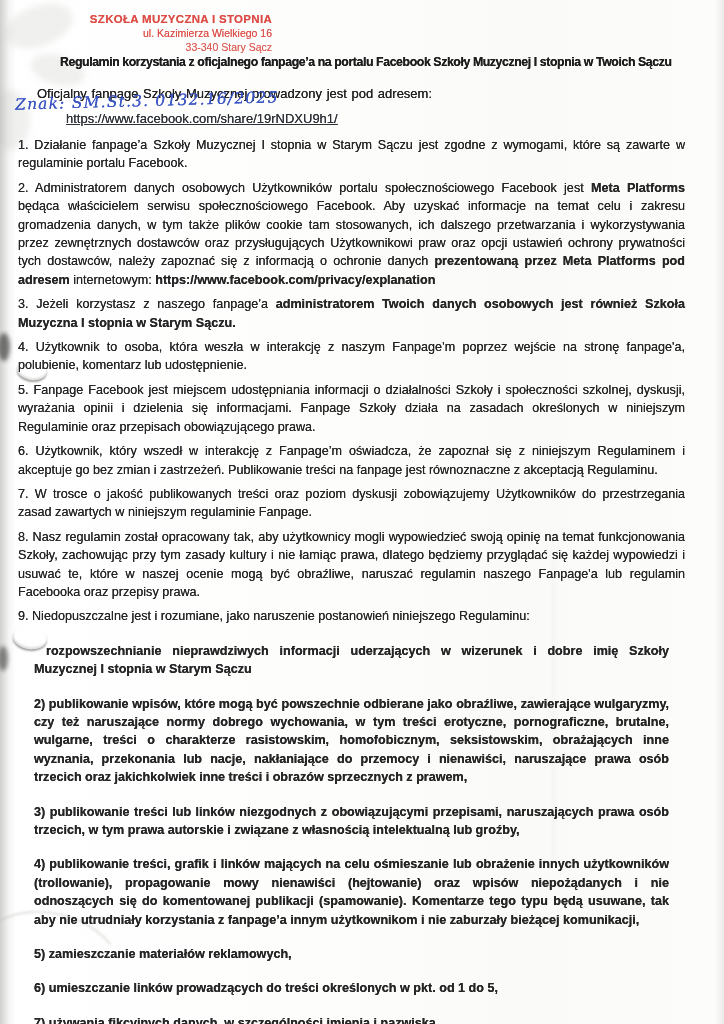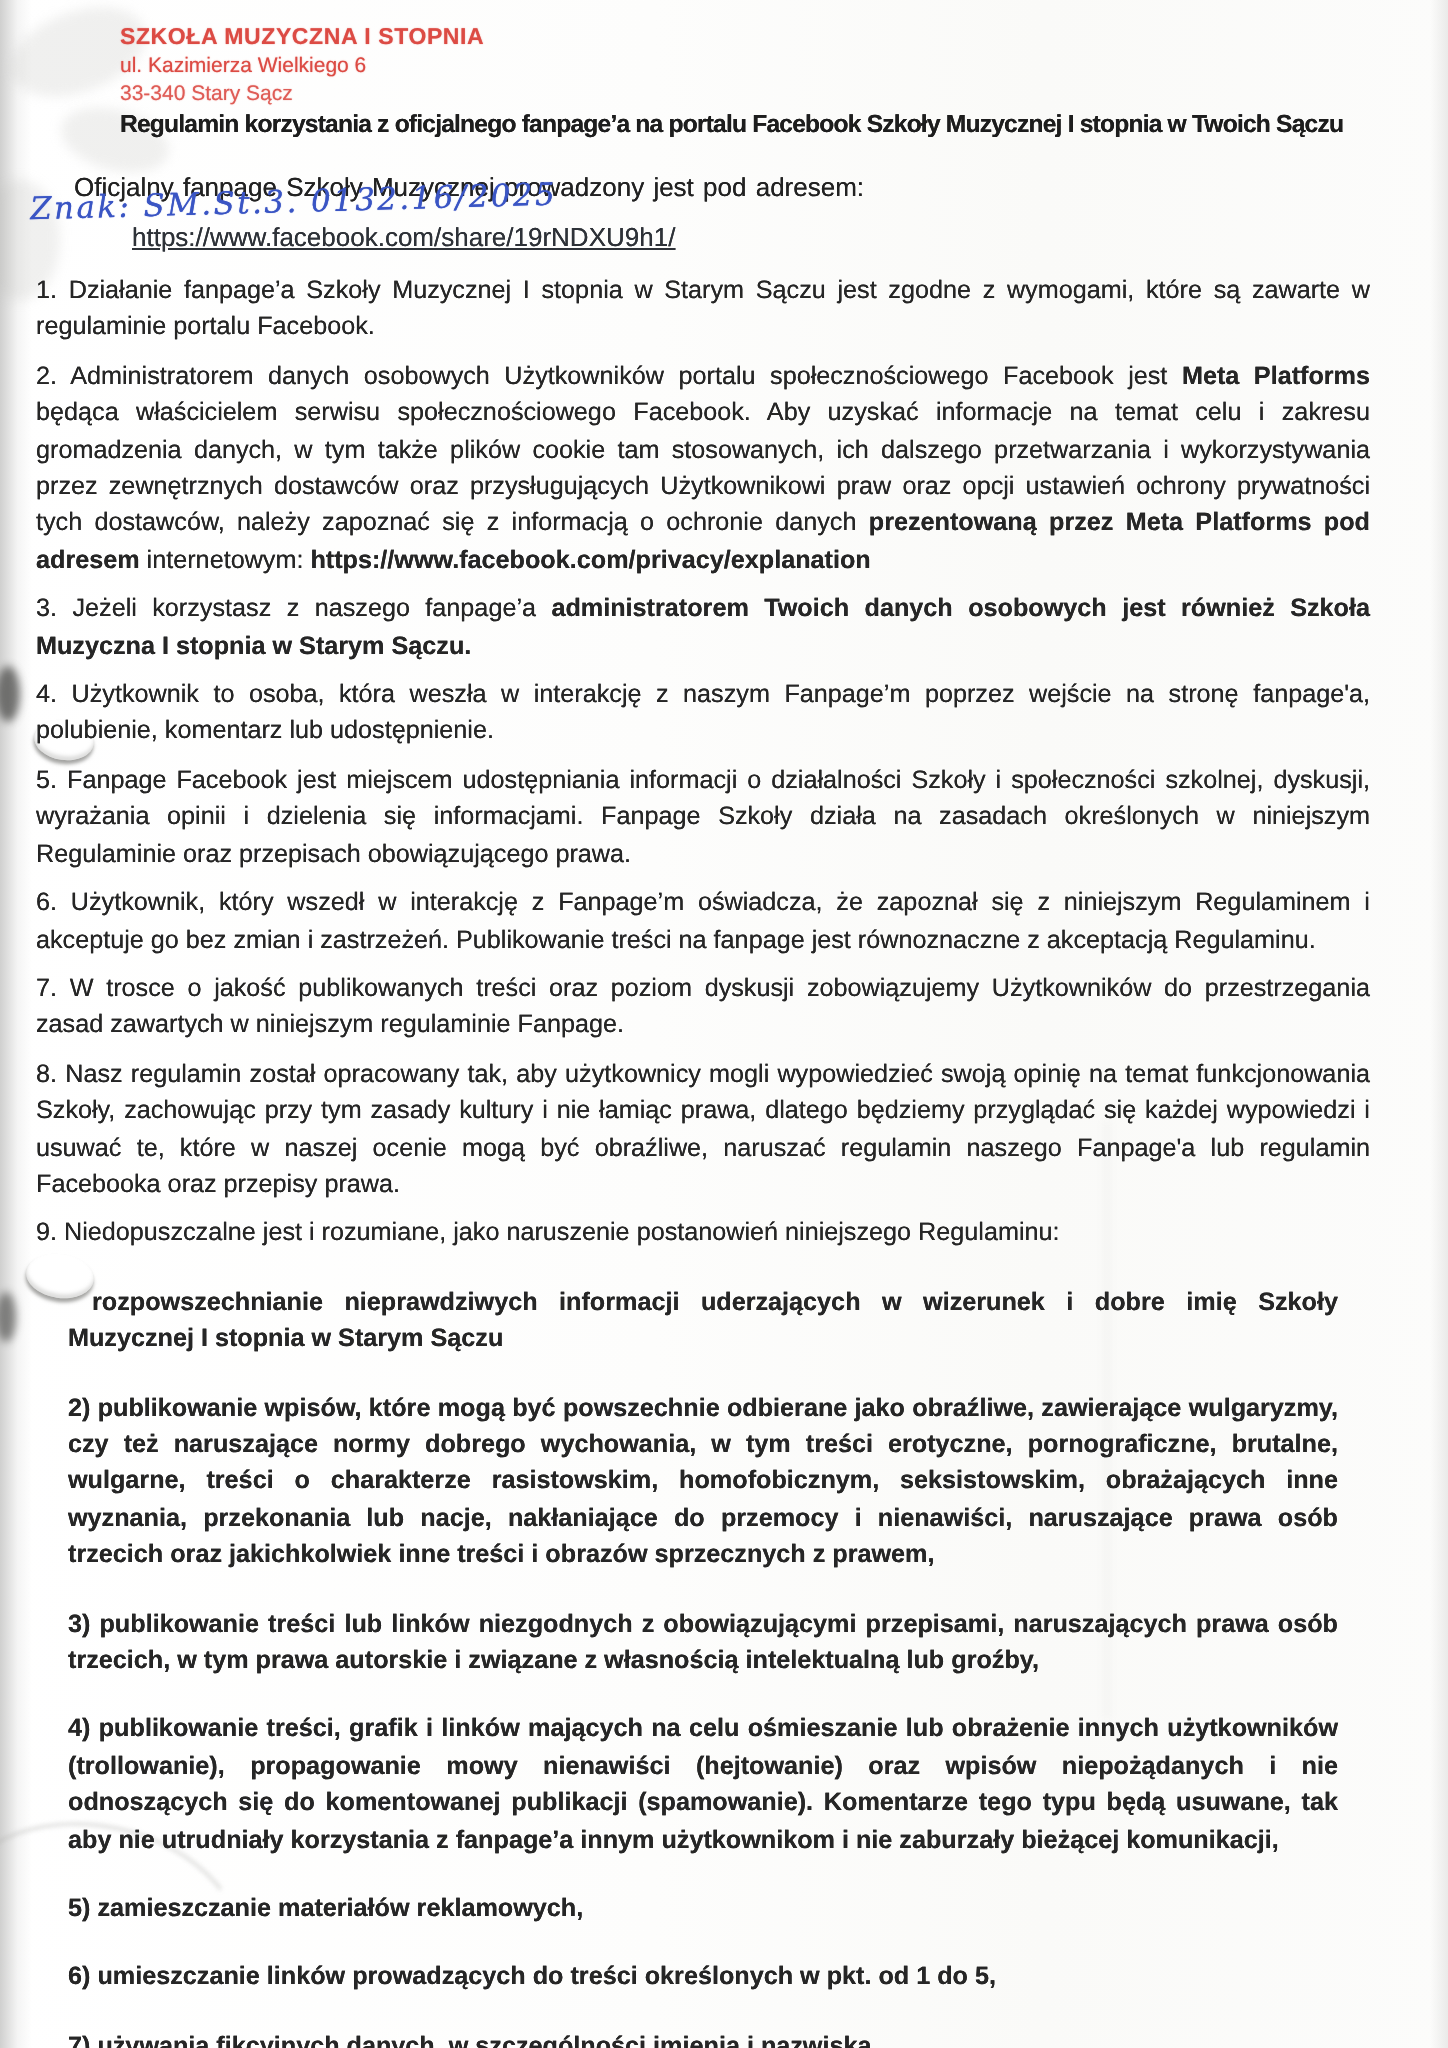--- a/index.html
+++ b/index.html
@@ -26,21 +26,21 @@
   .crease-bottom{position:absolute;left:-30px;top:912px;width:150px;height:110px;
     border:2px solid rgba(175,175,172,0.35);border-radius:50%;
     border-right-color:transparent;border-bottom-color:transparent;transform:rotate(12deg);filter:blur(1px);}
   .curl{position:absolute;background:#fff;border-radius:50%;
     box-shadow:0 2px 2px rgba(140,140,138,0.8), inset 0 -2px 2px rgba(190,190,188,0.5);}
   .curl-1{left:17px;top:360px;width:30px;height:20px;transform:rotate(8deg);}
   .curl-2{left:13px;top:627px;width:34px;height:22px;transform:rotate(8deg);}
   .faint-streak{position:absolute;left:552px;top:560px;width:3px;height:300px;
     background:rgba(180,180,178,0.10);filter:blur(2px);}
   
-  .stamp{position:absolute;left:60px;top:12px;width:212px;text-align:left;
+  .stamp{position:absolute;left:60px;top:12px;width:212px;text-align:right;
     color:#dc4b44;z-index:1;text-shadow:0 0 0.6px rgba(220,75,68,0.7);}
   .stamp div{height:14px;line-height:14px;}
   .stamp .s1{font-size:11.5px;font-weight:bold;letter-spacing:0.3px;}
   .stamp .s2,.stamp .s3,.stamp .s4,.stamp .s5{font-size:10.5px;}
   .stamp .s4{opacity:0.9;}
   
   .doc-title{position:absolute;left:60px;top:55px;z-index:2;white-space:nowrap;
     font-size:12.3px;font-weight:bold;letter-spacing:-0.4px;color:#1d1d1d;
     text-shadow:0 0 0.3px #1d1d1d;}
   .intro-line{position:absolute;left:37px;top:86px;font-size:13px;color:#222;
@@ -70,21 +70,21 @@
   <div class="smudge blob-dark-1"></div>
   <div class="smudge blob-dark-2"></div>
   <div class="crumple crumple-1"></div>
   <div class="crumple crumple-2"></div>
   <div class="crumple crumple-3"></div>
   <div class="crease-bottom"></div>
   <div class="faint-streak"></div>
 
   <div class="stamp">
     <div class="s1">SZKOŁA MUZYCZNA I STOPNIA</div>
-    <div class="s3">ul. Kazimierza Wielkiego 6</div>
+    <div class="s3">ul. Kazimierza Wielkiego 16</div>
     <div class="s4">33-340 Stary Sącz</div>
   </div>
 
   <div class="doc-title">Regulamin korzystania z oficjalnego fanpage’a na portalu Facebook Szkoły Muzycznej I stopnia w Twoich Sączu</div>
 
   <div class="intro-line">Oficjalny  fanpage  Szkoły Muzycznej  prowadzony jest pod adresem:</div>
   <div class="handwriting">Znak: SM.St.3. 0132.16/2025</div>
   <a class="fanpage-link" href="#">https://www.facebook.com/share/19rNDXU9h1/</a>
 
   <div class="doc-body">

